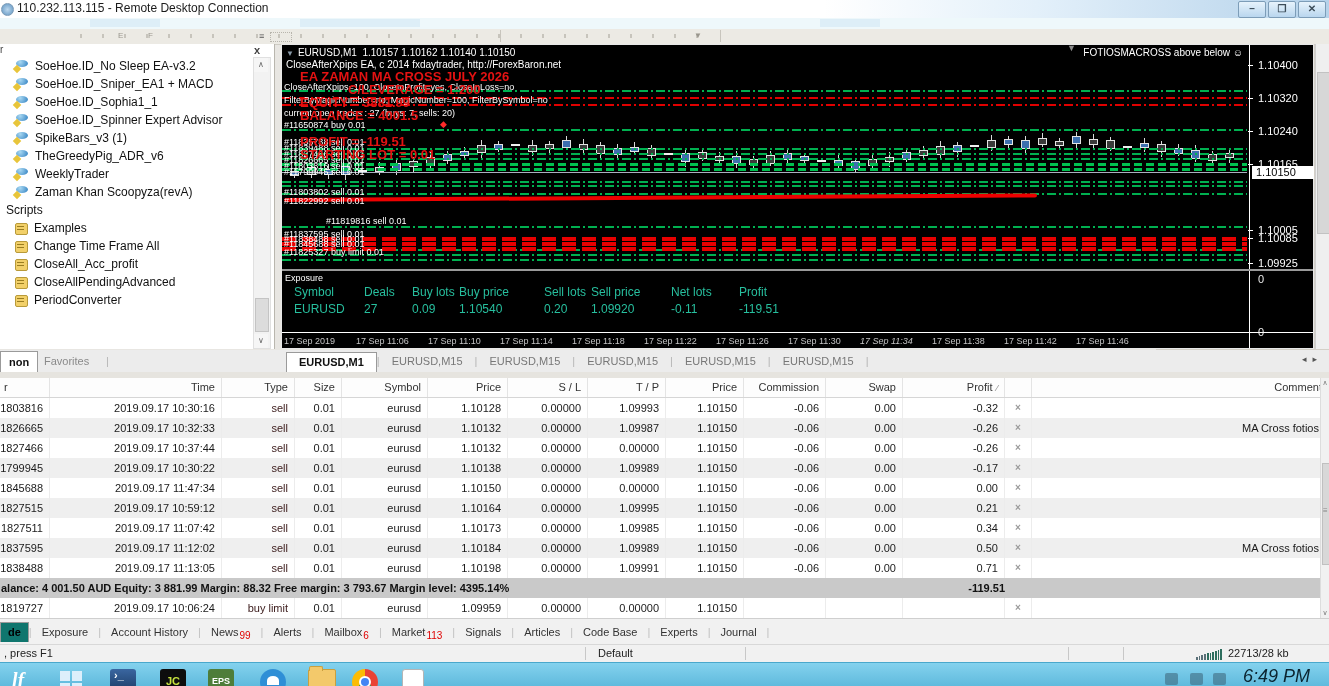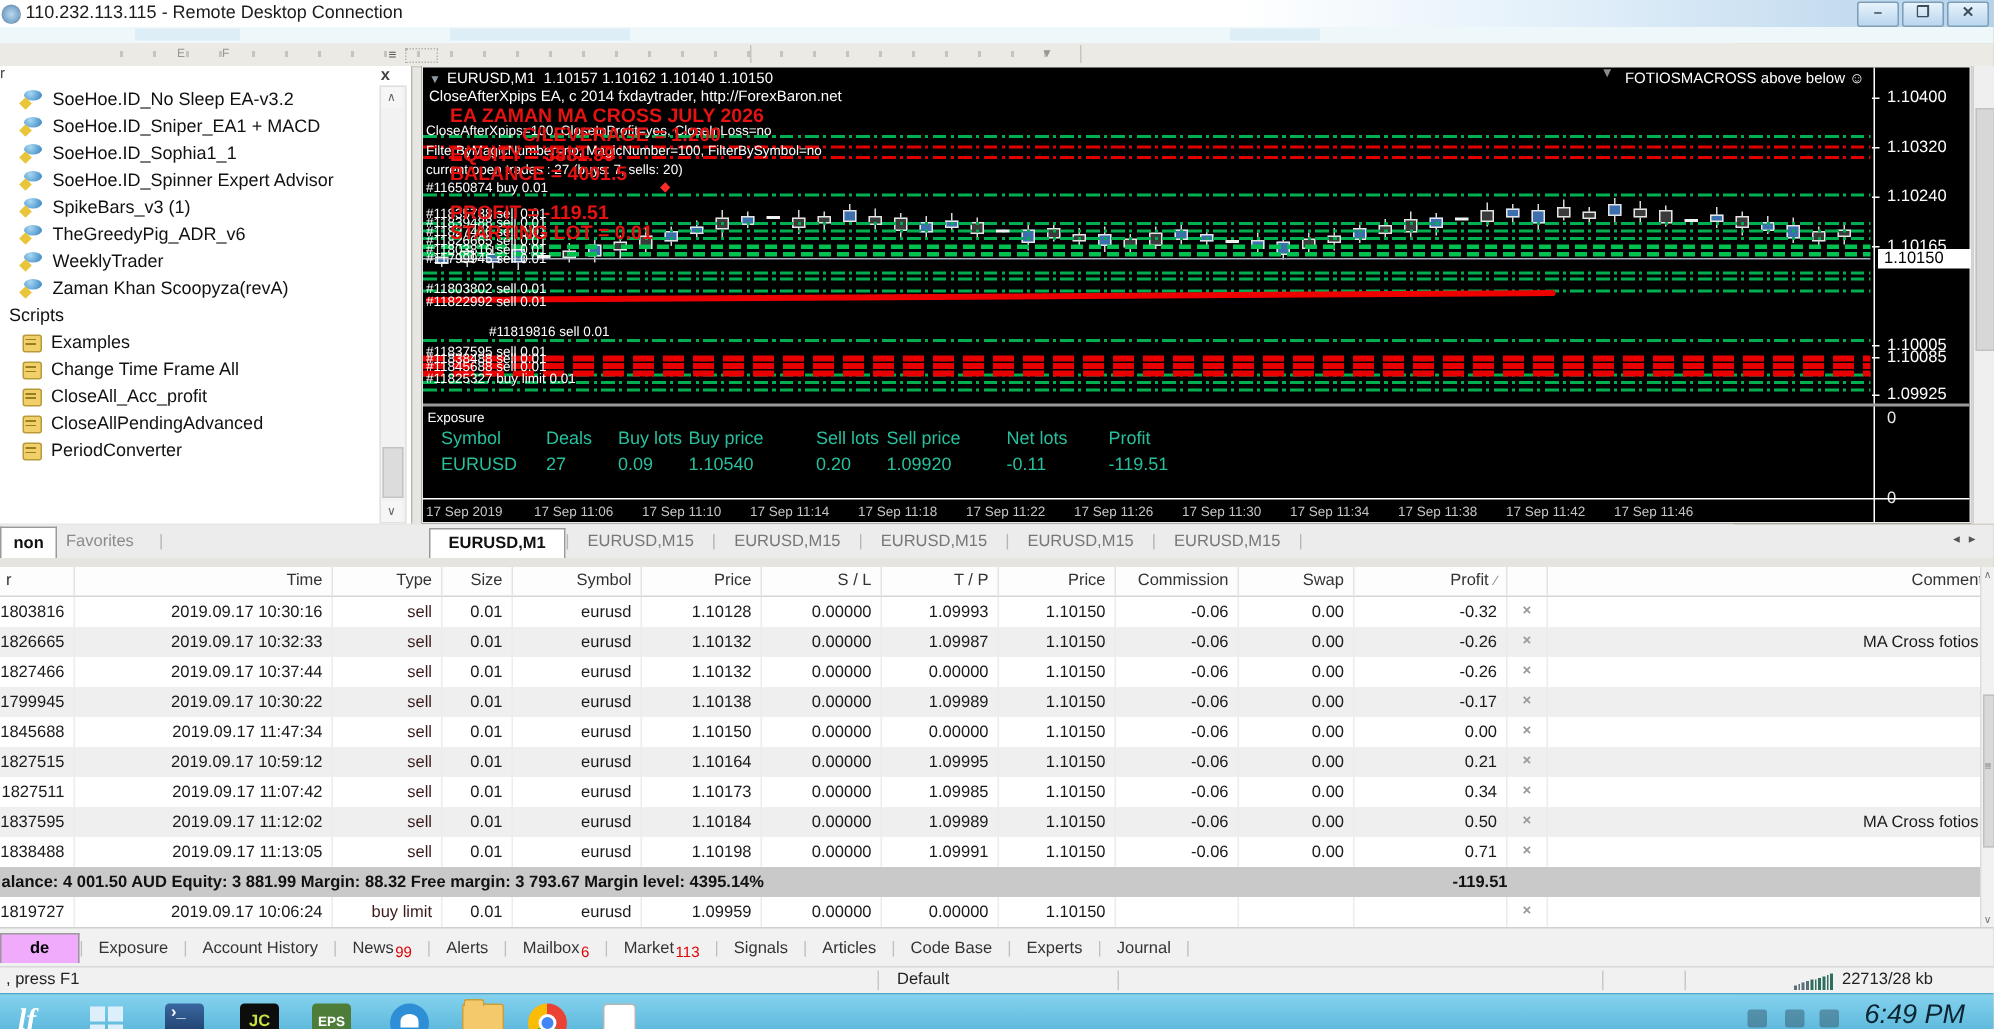--- a/index.html
+++ b/index.html
@@ -116,21 +116,21 @@
   #balrow .sum{position:absolute;left:1px;white-space:nowrap;}
   #balrow .pft{position:absolute;right:324px;}
   #term-scroll{position:absolute;left:1320px;top:0;width:9px;height:240px;background:#f1f1f1;border-left:1px solid #ddd;}
   #term-scroll .a{position:absolute;left:0;width:8px;font-size:7px;color:#777;text-align:center;}
   #term-thumb{position:absolute;left:1px;top:85px;width:6px;height:100px;background:#d8d8d8;border:1px solid #c0c0c0;}
   #term-thumb::after{content:"≡";position:absolute;left:0px;top:42px;font-size:8px;color:#888;}
 
   
   #bottomtabs{position:absolute;left:0;top:618px;width:1329px;height:26px;background:#f1f1f1;border-top:1px solid #cfcfcf;
     display:flex;align-items:center;font-size:11px;color:#333;}
-  #bt-active{height:19px;line-height:19px;background:#f0abfc;border:1px solid #9a9a9a;border-bottom:none;padding:0 19px;font-weight:bold;color:#000;margin-top:0px;}
+  #bt-active{height:19px;line-height:19px;background:#0f766e;border:1px solid #9a9a9a;border-bottom:none;padding:0 7px;font-weight:bold;color:#000;margin-top:0px;}
   .bt-item{padding:0 10px;white-space:nowrap;}
   .bt-sep{color:#c0c0c0;}
   .bt-count{color:#e00000;font-size:10px;position:relative;top:3px;margin-left:1px;}
 
   
   #statusbar{position:absolute;left:0;top:644px;width:1329px;height:18px;background:#f1f1f1;border-top:1px solid #d8d8d8;font-size:11px;color:#222;padding-left:32px;}
   #statusbar .help{position:absolute;left:4px;top:2px;}
   #statusbar .vsep{position:absolute;top:2px;width:1px;height:13px;background:#c8c8c8;}
   #statusbar .profile{position:absolute;left:598px;top:2px;}
   #traffic-bars{position:absolute;left:1196px;top:4px;width:26px;height:11px;display:flex;align-items:flex-end;gap:1px;}
@@ -428,21 +428,21 @@
     <div id="expo-title">Exposure</div>
     <div id="plot-bottom"></div>
   <div class="timelbl" style="left: 2px;">17 Sep 2019</div>
       <div class="timelbl" style="left: 74px;">17 Sep 11:06</div>
       <div class="timelbl" style="left: 146px;">17 Sep 11:10</div>
       <div class="timelbl" style="left: 218px;">17 Sep 11:14</div>
       <div class="timelbl" style="left: 290px;">17 Sep 11:18</div>
       <div class="timelbl" style="left: 362px;">17 Sep 11:22</div>
       <div class="timelbl" style="left: 434px;">17 Sep 11:26</div>
       <div class="timelbl" style="left: 506px;">17 Sep 11:30</div>
-      <div class="timelbl" style="left: 578px;">17 Sep 11:34</div>
+      <div class="timelbl" style="left: 578px; font-style: italic;">17 Sep 11:34</div>
       <div class="timelbl" style="left: 650px;">17 Sep 11:38</div>
       <div class="timelbl" style="left: 722px;">17 Sep 11:42</div>
       <div class="timelbl" style="left: 794px;">17 Sep 11:46</div>
       <div class="expo-h" style="left: 12px; color: rgb(39, 191, 158);">Symbol</div>
       <div class="expo-h" style="left: 82px; color: rgb(39, 191, 158);">Deals</div>
       <div class="expo-h" style="left: 130px; color: rgb(39, 191, 158);">Buy lots</div>
       <div class="expo-h" style="left: 177px; color: rgb(39, 191, 158);">Buy price</div>
       <div class="expo-h" style="left: 262px; color: rgb(39, 191, 158);">Sell lots</div>
       <div class="expo-h" style="left: 309px; color: rgb(39, 191, 158);">Sell price</div>
       <div class="expo-h" style="left: 389px; color: rgb(39, 191, 158);">Net lots</div>

